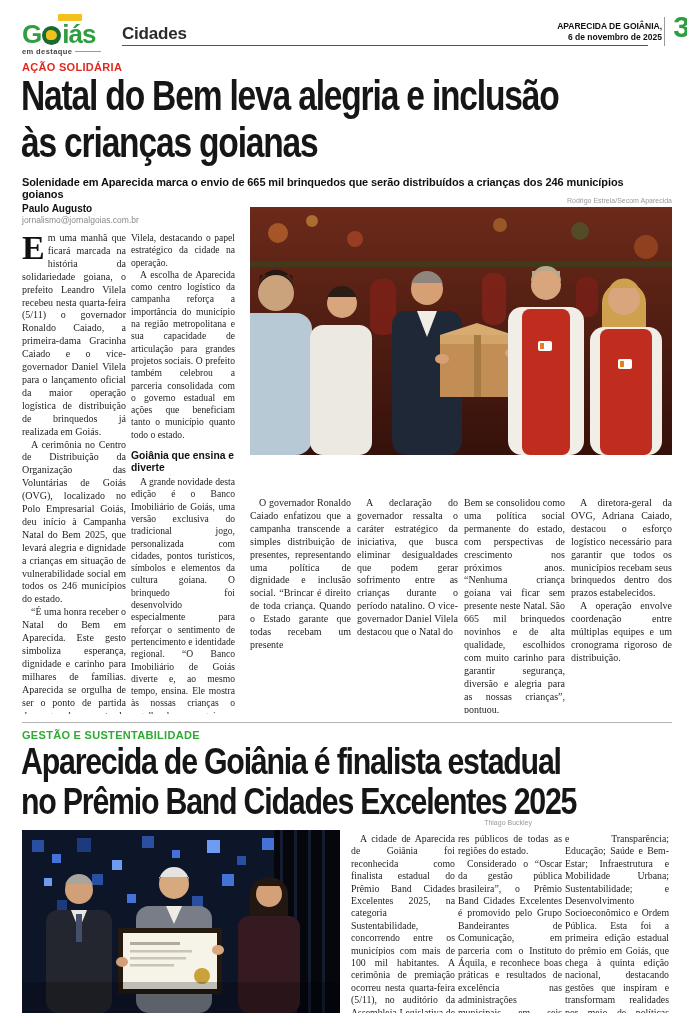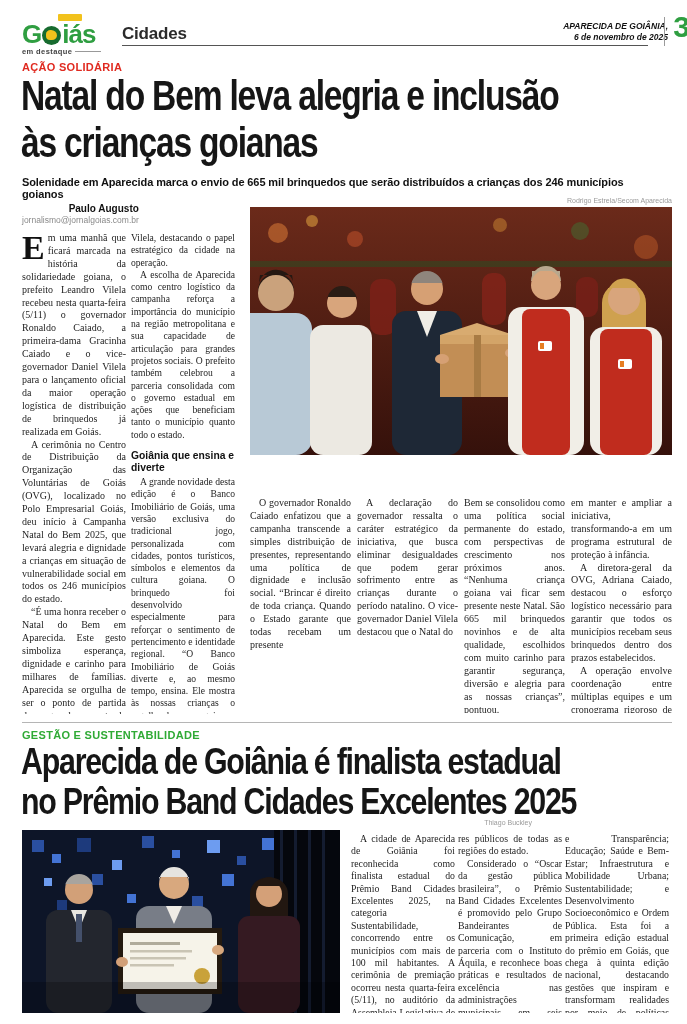--- a/index.html
+++ b/index.html
@@ -9,38 +9,38 @@
   
   .logo{position:absolute;left:22px;top:12px;width:100px;}
   .logo-badge{position:absolute;left:36px;top:2px;width:24px;height:7px;background:#f2c21c;border-radius:1px;}
   .logo-word{font-weight:bold;font-size:26px;line-height:28px;letter-spacing:-1px;color:#2f9e41;margin-top:8px;white-space:nowrap;}
   .logo-o{display:inline-block;width:19px;height:19px;background:#176b2f;border-radius:50%;position:relative;vertical-align:-2px;margin:0 1px;}
   .logo-o-inner{position:absolute;left:4px;top:4px;width:11px;height:10px;background:#f2c21c;border-radius:45% 60% 50% 40%;}
   .logo-tagline{font-size:7.5px;font-weight:bold;color:#444;letter-spacing:.4px;margin-top:-1px;}
   .logo-tagline::after{content:"";display:inline-block;width:26px;height:1px;background:#999;vertical-align:2px;margin-left:3px;}
   .section-label{position:absolute;left:122px;top:24px;font-size:17px;font-weight:bold;color:#2b2b2b;letter-spacing:-.2px;text-align:right;}
   .header-rule{position:absolute;left:122px;top:45px;width:526px;height:1px;background:#555;}
-  .dateline{position:absolute;right:36px;top:21px;text-align:right;font-size:8.5px;font-weight:bold;color:#111;line-height:10.5px;font-style:italic;}
+  .dateline{position:absolute;right:42px;top:21px;text-align:right;font-size:8.5px;font-weight:bold;color:#111;line-height:10.5px;}
   .vline{position:absolute;right:39px;top:17px;width:1px;height:29px;background:#9a9a9a;}
   .page-number{position:absolute;right:14px;top:11px;font-size:30px;line-height:32px;font-weight:bold;color:#2f9e41;}
 
   
   .kicker{position:absolute;left:22px;font-size:11px;font-weight:bold;letter-spacing:.3px;}
   .kicker.red{top:61px;color:#e02a20;}
   .kicker.green{top:729px;color:#2faa35;}
   .headline{position:absolute;left:21px;margin:0;}
   .hl-line{display:block;font-weight:bold;color:#161616;white-space:nowrap;transform-origin:left center;}
   .hl1{top:72px;}
   .hl1 .hl-line{font-size:43px;line-height:47px;letter-spacing:-1.5px;transform:scaleX(.78);}
   .hl2{top:742px;}
   .hl2 .hl-line{font-size:37px;line-height:40px;letter-spacing:-1.5px;transform:scaleX(.82);}
   .deck{position:absolute;left:22px;top:176px;width:645px;margin:0;font-size:11px;font-weight:bold;color:#111;letter-spacing:-.1px;}
 
   
-  .byline{position:absolute;left:22px;top:203px;text-align:right;}
+  .byline{position:absolute;left:22px;top:203px;}
   .byline-name{font-size:10px;font-weight:bold;color:#111;}
   .byline-email{font-size:8.5px;color:#8a8a8a;margin-top:1px;}
 
   
   .col{position:absolute;overflow:hidden;font-family:"Liberation Serif", serif;
        font-size:10px;line-height:12.9px;text-align:justify;color:#1d1d1d;}
   .col p{margin:0;}
   .col p.ind{text-indent:9px;}
   .c1{left:22px; top:232px;width:104px;height:482px;}
   .c2{left:131px;top:232px;width:104px;height:482px;font-size:9.6px;line-height:12.3px;}
@@ -184,21 +184,20 @@
     <p class="ind">O governador Ronaldo Caiado enfatizou que a campanha transcende a simples distribuição de presentes, representando uma política de dignidade e inclusão social. “Brincar é direito de toda criança. Quando o Estado garante que todas recebam um presente</p>
   </div>
   <div class="col c4">
     <p class="ind">A declaração do governador ressalta o caráter estratégico da iniciativa, que busca eliminar desigualdades que podem gerar sofrimento entre as crianças durante o período natalino. O vice-governador Daniel Vilela destacou que o Natal do</p>
   </div>
   <div class="col c5">
     <p>Bem se consolidou como uma política social permanente do estado, com perspectivas de crescimento nos próximos anos. “Nenhuma criança goiana vai ficar sem presente neste Natal. São 665 mil brinquedos novinhos e de alta qualidade, escolhidos com muito carinho para garantir segurança, diversão e alegria para as nossas crianças”, pontuou.</p>
 
   </div>
   <div class="col c6">
-    <p>em manter e ampliar a iniciativa, transformando-a em um programa estrutural de proteção à infância.</p>
     <p class="ind">A diretora-geral da OVG, Adriana Caiado, destacou o esforço logístico necessário para garantir que todos os municípios recebam seus brinquedos dentro dos prazos estabelecidos.</p>
     <p class="ind">A operação envolve coordenação entre múltiplas equipes e um cronograma rigoroso de distribuição.</p>
   </div>
 
   <div class="divider"></div>
 
   <div class="kicker green">GESTÃO E SUSTENTABILIDADE</div>
   <h1 class="headline hl2">
     <span class="hl-line">Aparecida de Goiânia é finalista estadual</span>
     <span class="hl-line">no Prêmio Band Cidades Excelentes 2025</span>

